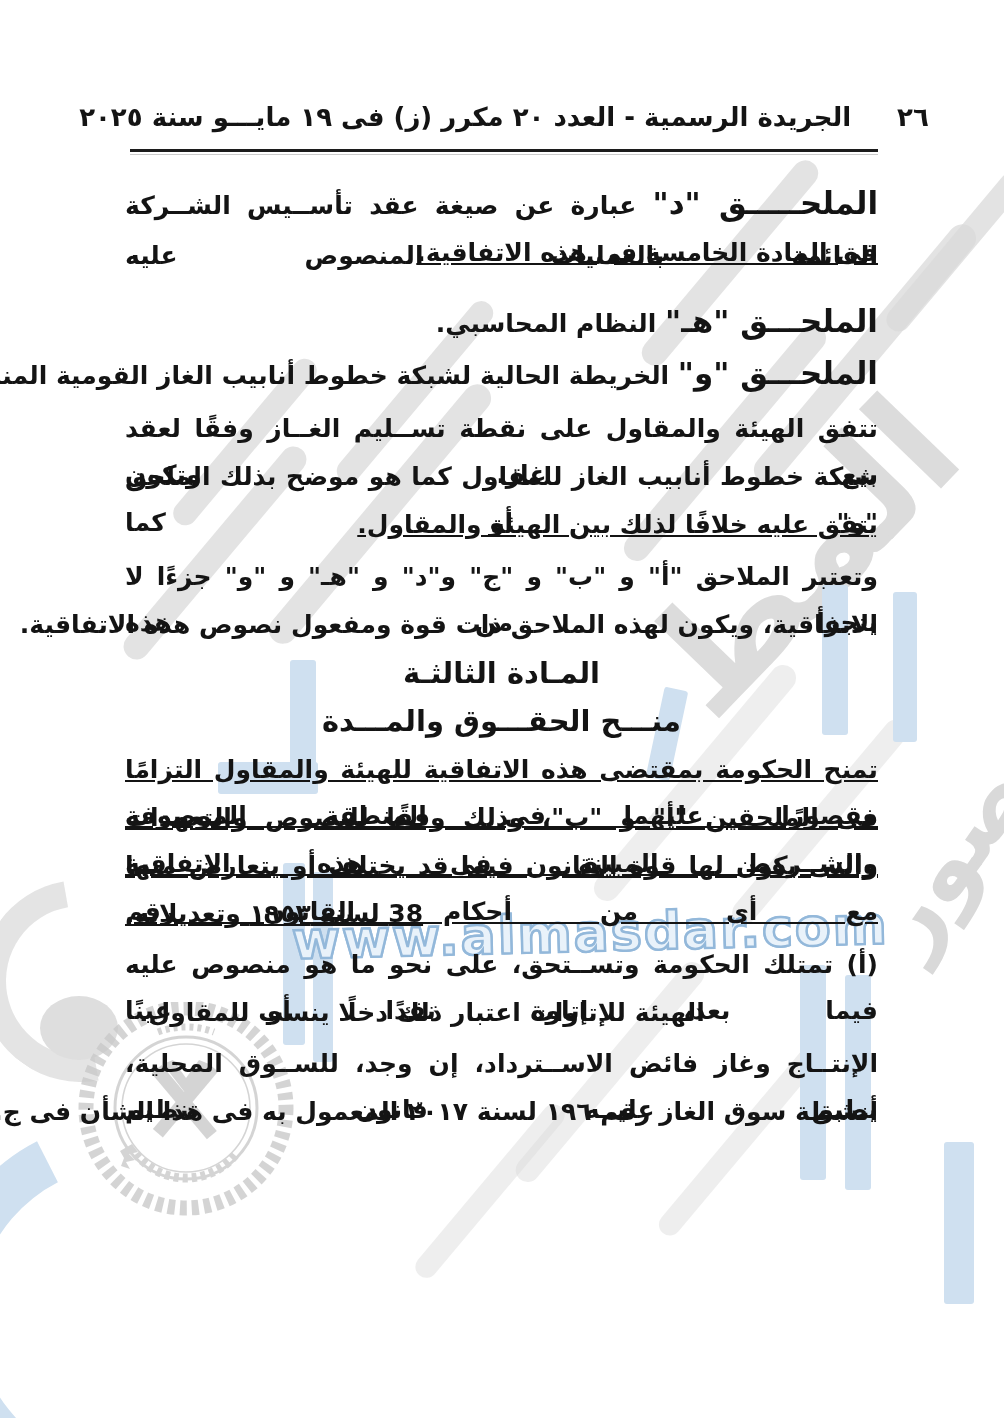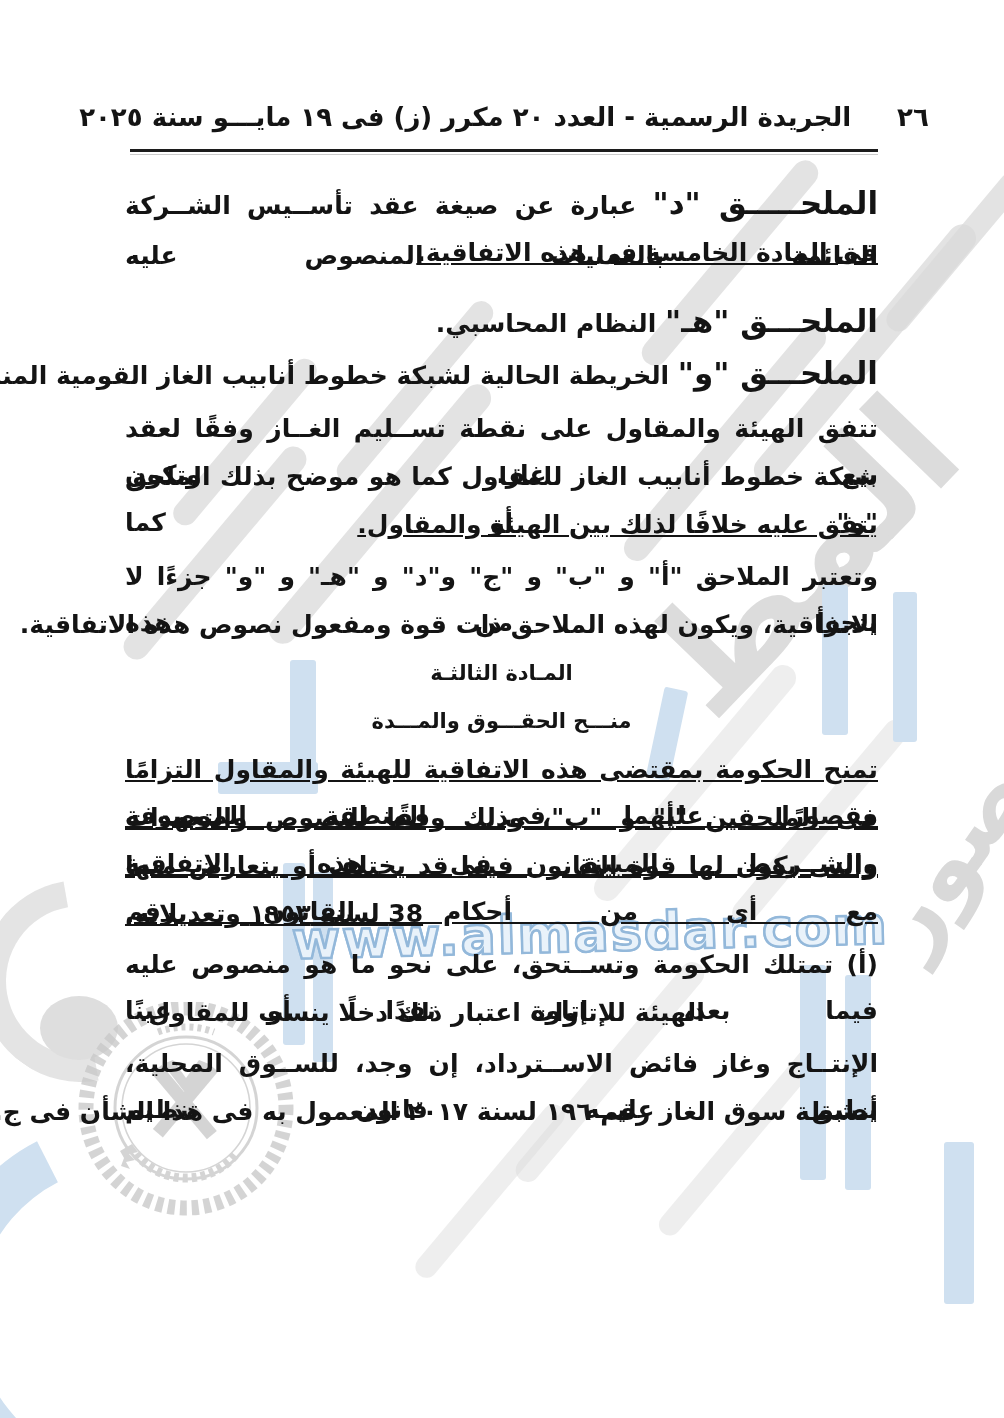--- a/index.html
+++ b/index.html
@@ -38,21 +38,21 @@
   }
   #hdr-rule{position:absolute;top:149px;left:130px;width:748px;height:3px;background:#1c1c1c;}
   #hdr-rule:after{content:"";position:absolute;top:5px;left:0;width:100%;height:1px;background:#9a9a9a;opacity:.5;}
   #textcol{position:absolute;top:178px;left:125px;width:753px;font-size:25px;font-weight:bold;}
   .ln{height:48px;line-height:46px;white-space:nowrap;}
   .jl{white-space:normal;text-align:justify;text-align-last:justify;}
   .cl{text-decoration:underline;}
   .ll{text-align:left;}
   .lead{font-size:31px;font-weight:bold;letter-spacing:0;}
   .leadline{height:52px;line-height:50px;}
-  .h-center{height:48px;line-height:46px;text-align:center;font-size:21px;font-weight:bold;}
+  .h-center{height:48px;line-height:46px;text-align:center;font-size:29px;font-weight:bold;}
   .mt18{margin-top:18px;} .mt6{margin-top:6px;} .mt4{margin-top:4px;} .mt12{margin-top:1px;text-decoration:underline;} .mt3{margin-top:3px;}
   .pl14{padding-left:14px;}
 </style>
 </head>
 <body>
 
 <div id="page">
 
   <div id="wm">
 

